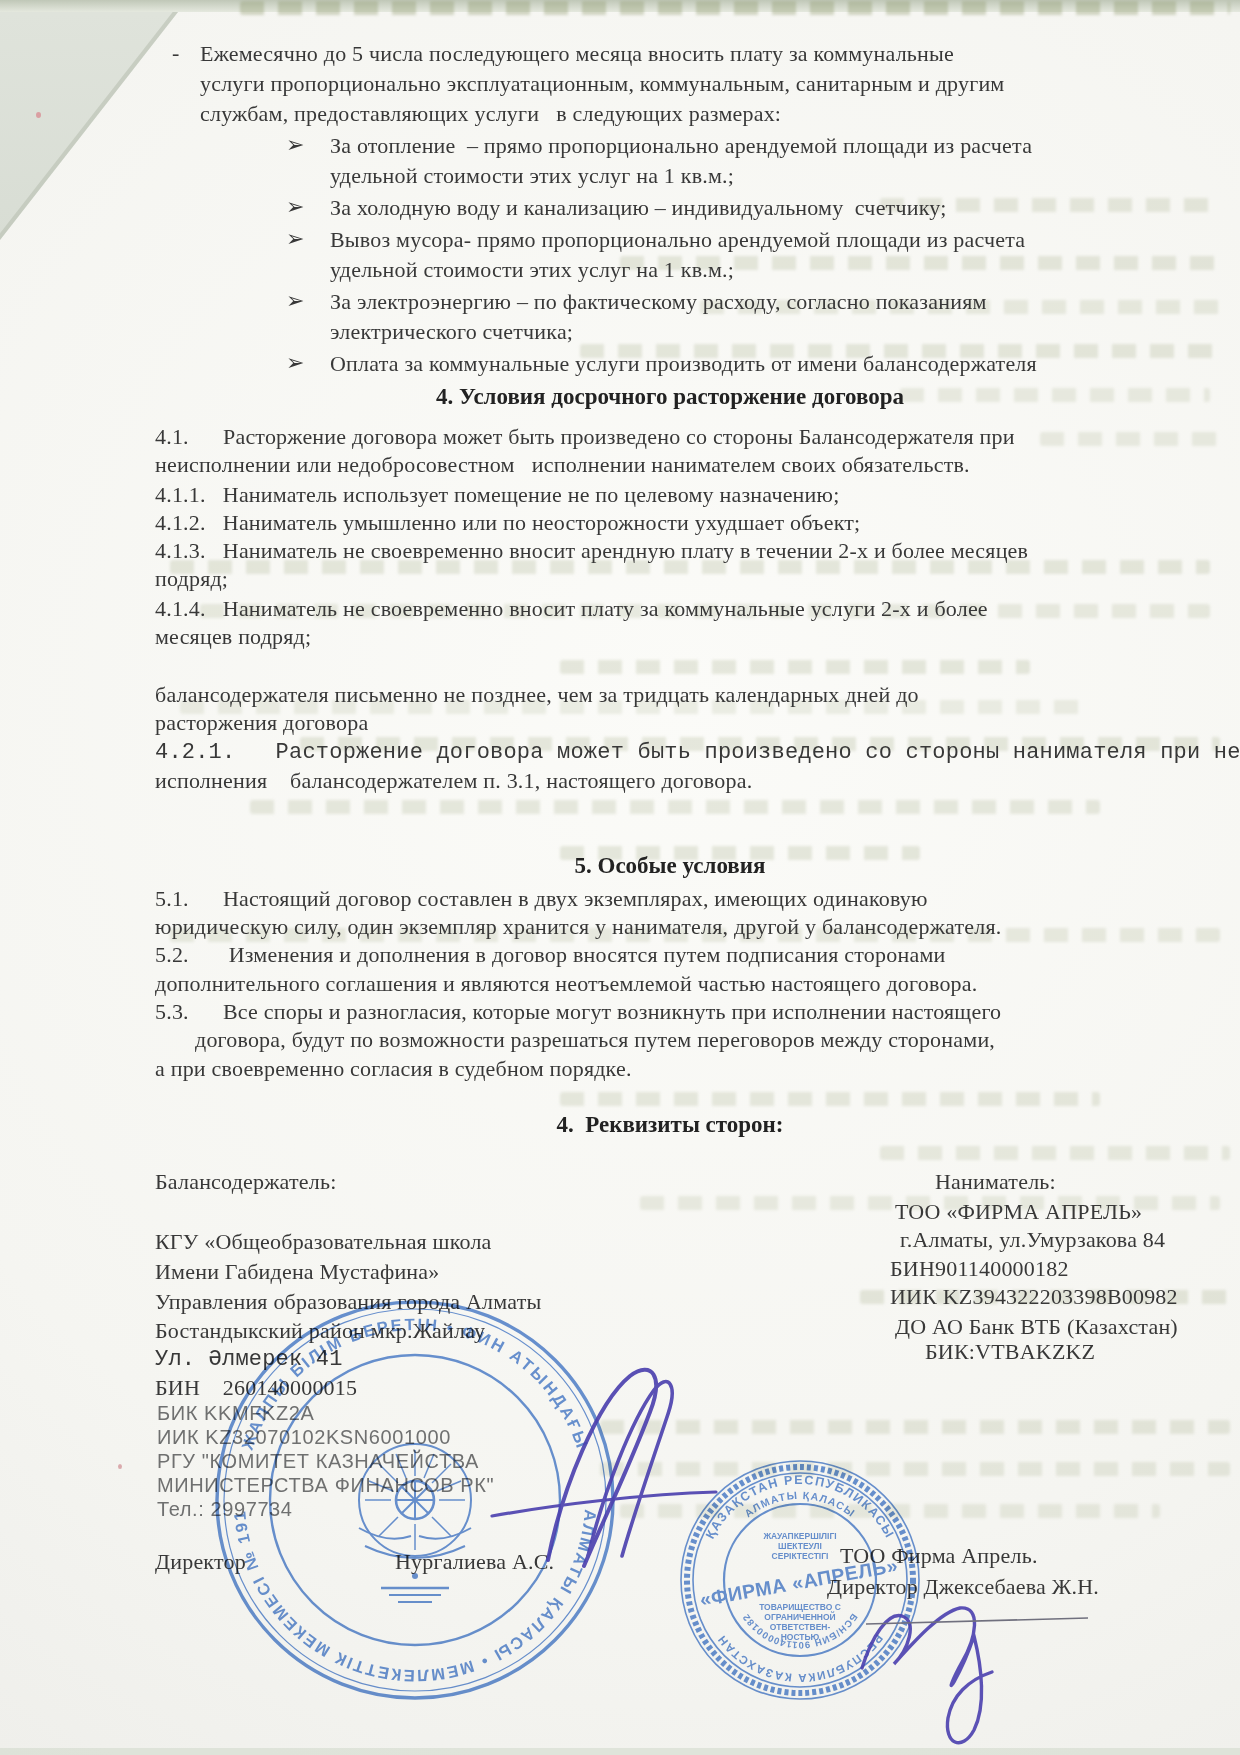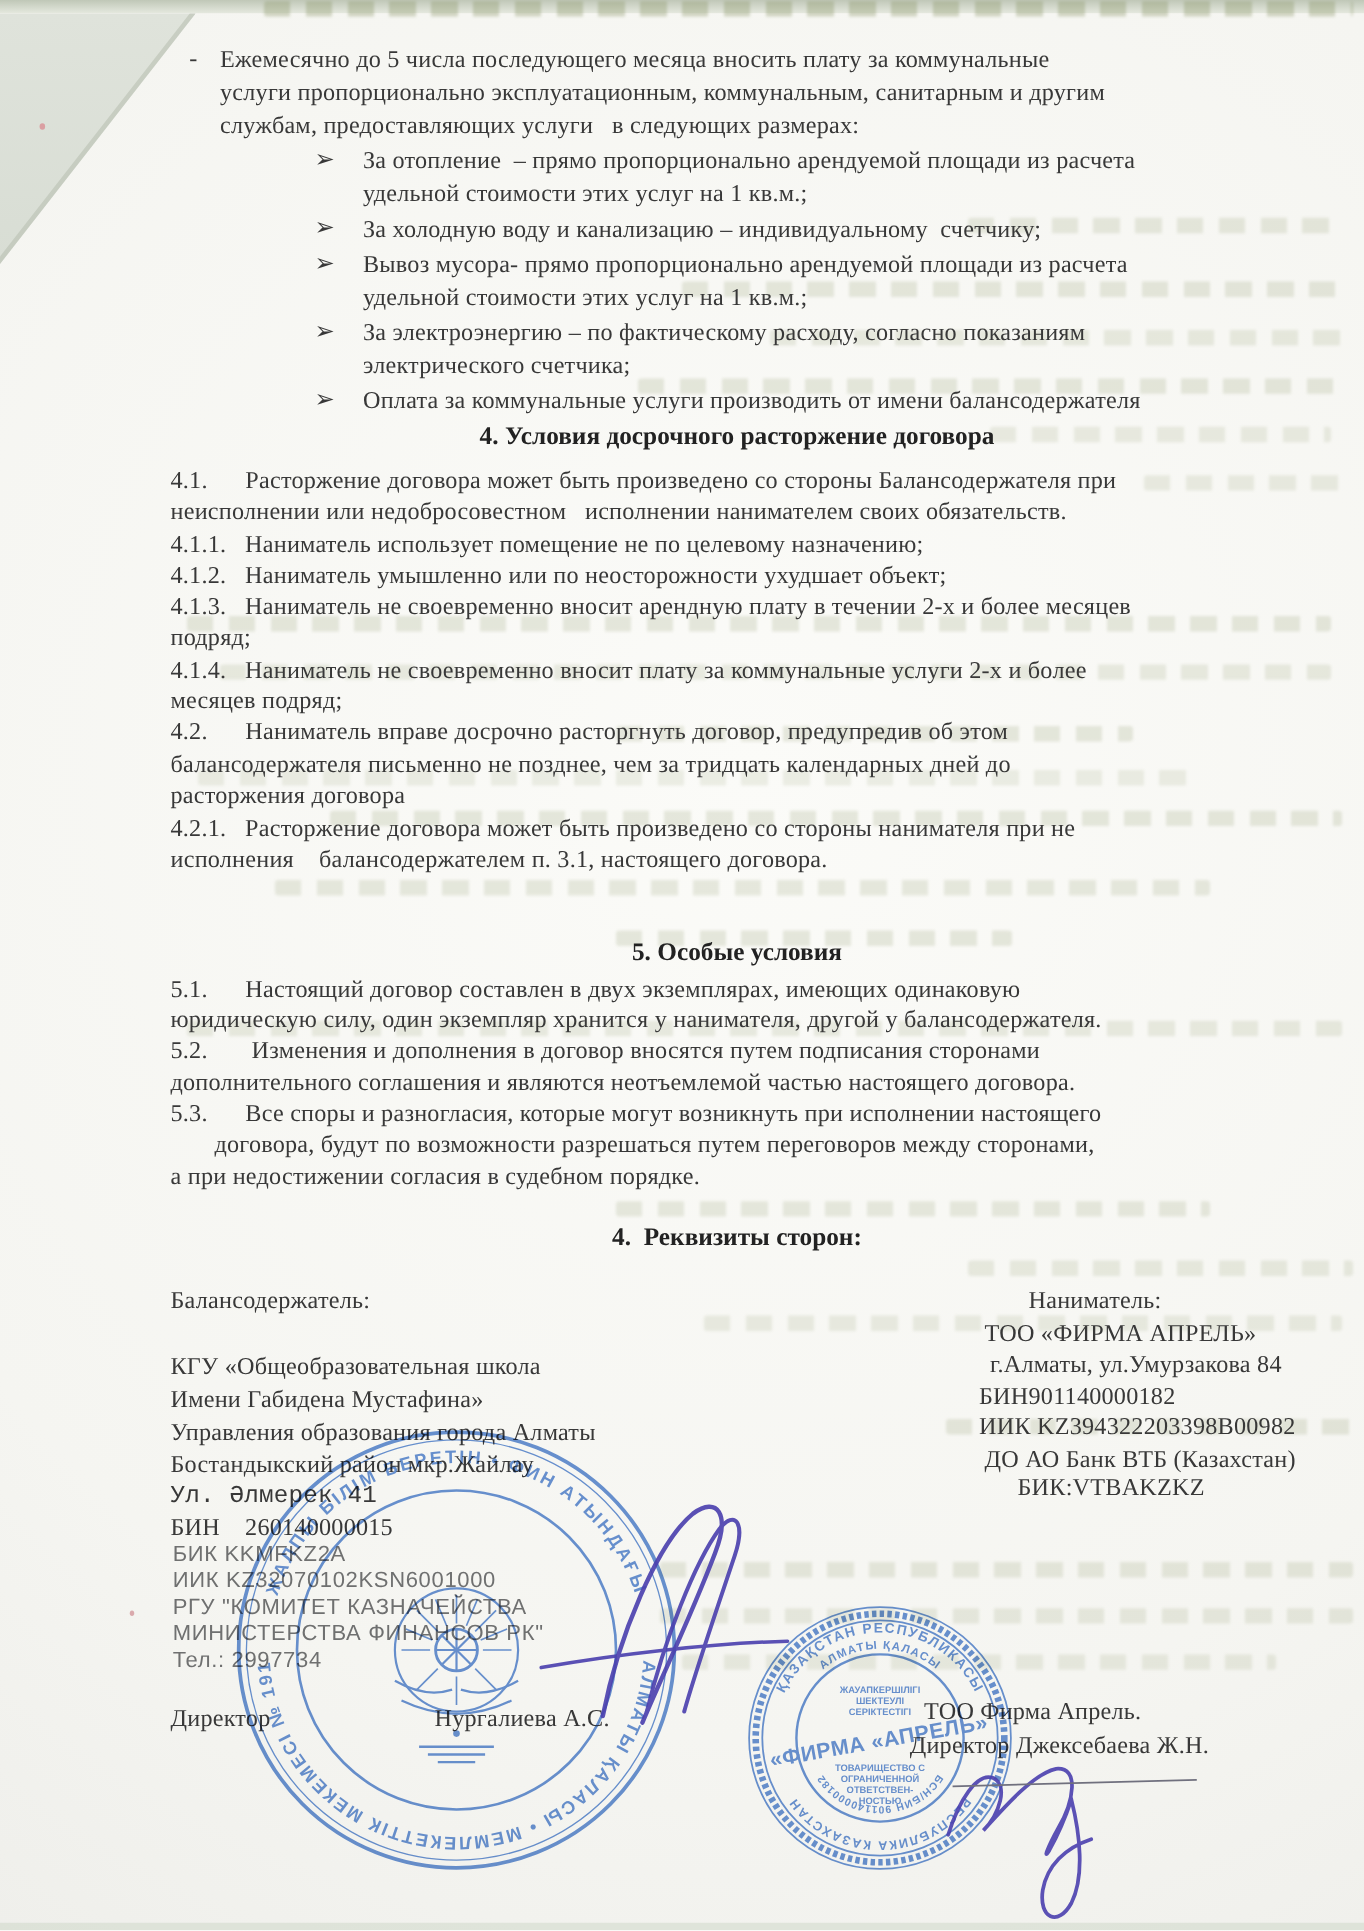--- a/index.html
+++ b/index.html
@@ -80,34 +80,33 @@
 
   <div class="hd" style="top:384px;">4. Условия досрочного расторжение договора</div>
   <div class="ln" style="left:155px;top:423px;">4.1.      Расторжение договора может быть произведено со стороны Балансодержателя при</div>
   <div class="ln" style="left:155px;top:451px;">неисполнении или недобросовестном   исполнении нанимателем своих обязательств.</div>
   <div class="ln" style="left:155px;top:481px;">4.1.1.   Наниматель использует помещение не по целевому назначению;</div>
   <div class="ln" style="left:155px;top:509px;">4.1.2.   Наниматель умышленно или по неосторожности ухудшает объект;</div>
   <div class="ln" style="left:155px;top:537px;">4.1.3.   Наниматель не своевременно вносит арендную плату в течении 2-х и более месяцев</div>
   <div class="ln" style="left:155px;top:565px;">подряд;</div>
   <div class="ln" style="left:155px;top:595px;">4.1.4.   Наниматель не своевременно вносит плату за коммунальные услуги 2-х и более</div>
   <div class="ln" style="left:155px;top:623px;">месяцев подряд;</div>
-  <div class="ln" style="left:155px;top:651px;">4.2.      Наниматель вправе досрочно расторгнуть договор, предупредив об этом</div>
   <div class="ln" style="left:155px;top:681px;">балансодержателя письменно не позднее, чем за тридцать календарных дней до</div>
   <div class="ln" style="left:155px;top:709px;">расторжения договора</div>
-  <div class="ln" style="left:155px;top:739px;">4.2.1.   Расторжение договора может быть произведено со стороны нанимателя при не</div>
+  <div class="ln" style="left:155px;top:739px;font-family:Liberation Mono, monospace;">4.2.1.   Расторжение договора может быть произведено со стороны нанимателя при не</div>
   <div class="ln" style="left:155px;top:767px;">исполнения    балансодержателем п. 3.1, настоящего договора.</div>
 
   <div class="hd" style="top:853px;">5. Особые условия</div>
   <div class="ln" style="left:155px;top:885px;">5.1.      Настоящий договор составлен в двух экземплярах, имеющих одинаковую</div>
   <div class="ln" style="left:155px;top:913px;">юридическую силу, один экземпляр хранится у нанимателя, другой у балансодержателя.</div>
   <div class="ln" style="left:155px;top:941px;">5.2.       Изменения и дополнения в договор вносятся путем подписания сторонами</div>
   <div class="ln" style="left:155px;top:970px;">дополнительного соглашения и являются неотъемлемой частью настоящего договора.</div>
   <div class="ln" style="left:155px;top:998px;">5.3.      Все споры и разногласия, которые могут возникнуть при исполнении настоящего</div>
   <div class="ln" style="left:195px;top:1026px;">договора, будут по возможности разрешаться путем переговоров между сторонами,</div>
-  <div class="ln" style="left:155px;top:1055px;">а при недостижении согласия в судебном порядке.</div>
+  <div class="ln" style="left:155px;top:1055px;">а при своевременно согласия в судебном порядке.</div>
 
   <div class="hd" style="top:1112px;">4.  Реквизиты сторон:</div>
 
   <div class="ln" style="left:155px;top:1168px;">Балансодержатель:</div>
   <div class="ln" style="left:155px;top:1228px;">КГУ «Общеобразовательная школа</div>
   <div class="ln" style="left:155px;top:1258px;">Имени Габидена Мустафина»</div>
   <div class="ln" style="left:155px;top:1288px;">Управления образования города Алматы</div>
   <div class="ln" style="left:155px;top:1317px;">Бостандыкский район мкр.Жайлау</div>
   <div class="ln" style="left:155px;top:1346px;font-family:Liberation Mono, monospace;">Ул. Әлмерек 41</div>
   <div class="ln" style="left:155px;top:1374px;">БИН    260140000015</div>

